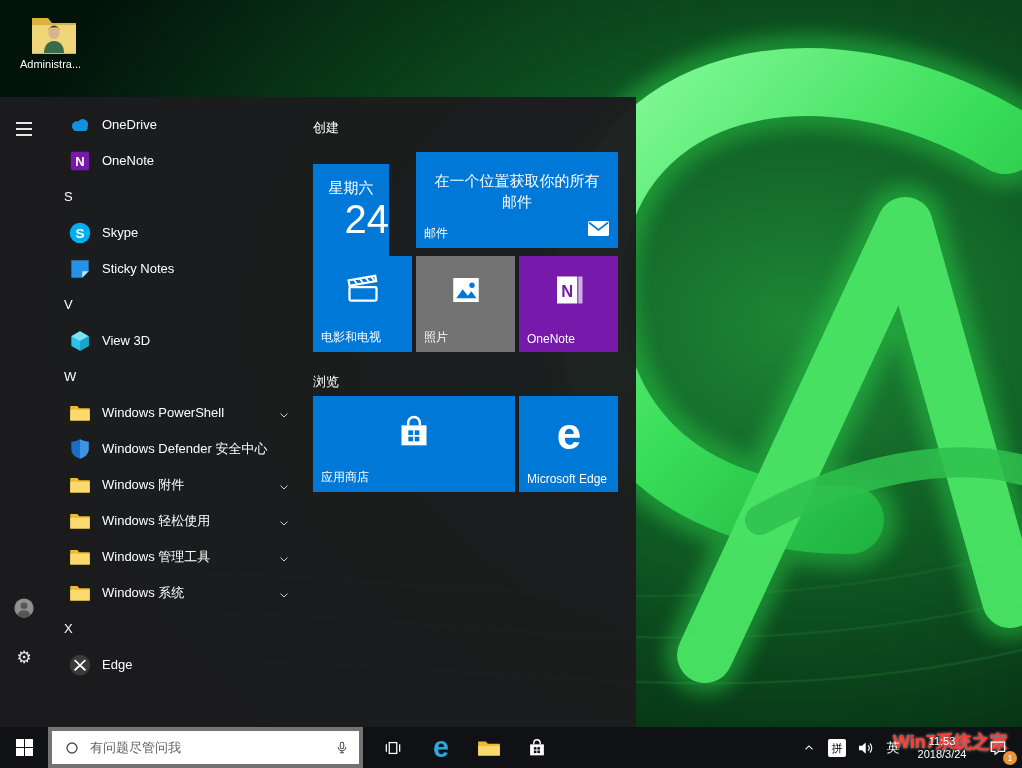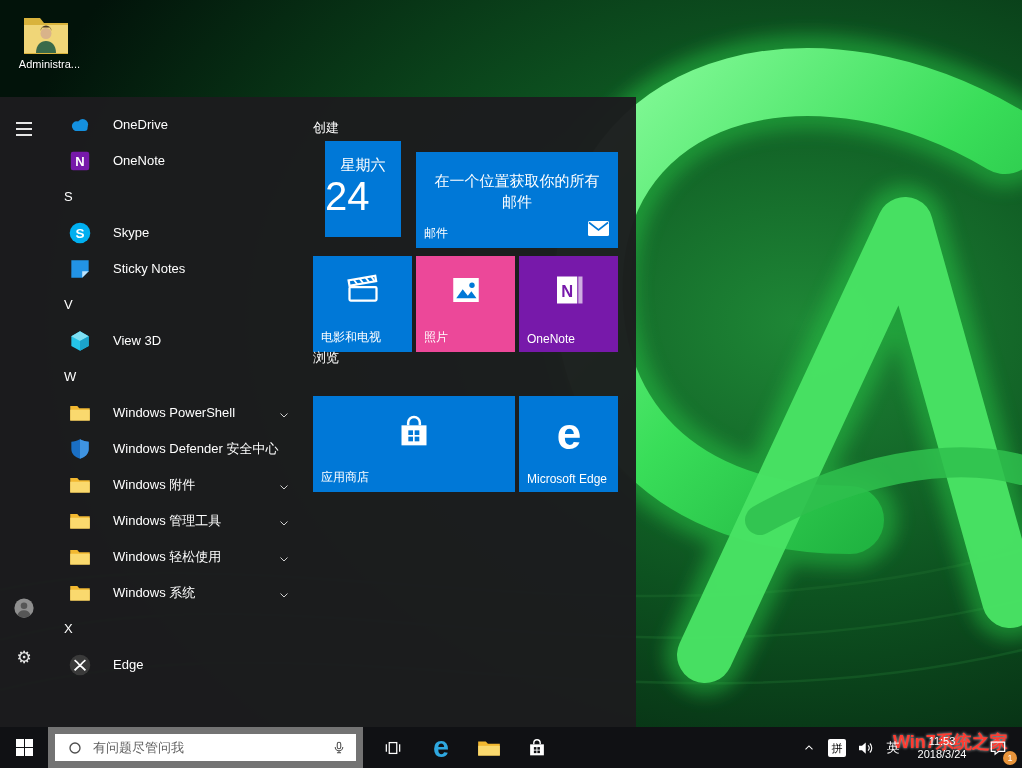--- a/index.html
+++ b/index.html
@@ -3,61 +3,61 @@
 <meta charset="utf-8">
 <style>
   * { box-sizing: border-box; margin: 0; padding: 0; }
   body { margin:0; background:#000; font-family:"Liberation Sans","DejaVu Sans",sans-serif; }
   .screen { position:relative; width:1022px; height:768px; overflow:hidden; background:#041408; }
 
   
   .wallpaper { position:absolute; left:0; top:0; width:1022px; height:768px; z-index:0; }
 
   
-  .desktop-icon { position:absolute; left:12px; top:12px; width:68px; text-align:right; z-index:5; cursor:pointer; }
+  .desktop-icon { position:absolute; left:20px; top:12px; width:68px; text-align:left; z-index:5; cursor:pointer; }
   .dicon-img { display:flex; justify-content:center; }
   .dicon-label { color:#fff; font-size:11px; text-shadow:1px 1px 2px #000; margin-top:2px; white-space:nowrap; overflow:hidden; }
 
   
   .start-menu { position:absolute; left:0; top:97px; width:636px; height:630px; background:rgba(28,28,30,0.97); z-index:20; color:#fff; }
 
   .rail { position:absolute; left:0; top:0; width:48px; height:100%; }
   .rail-btn { position:absolute; left:0; width:48px; height:48px; background:none; border:none; display:flex; flex-direction:column; align-items:center; justify-content:center; cursor:pointer; color:#e6e6e6; }
   .rail-btn.hamburger { top:8px; }
   .rail-btn.user { top:487px; }
   .rail-btn.settings { top:536px; font-size:17px; }
   .hbar { width:16px; height:2px; background:#e6e6e6; margin:2px 0; }
 
   .app-list { position:absolute; left:48px; top:10px; width:264px; }
   .app-row { position:relative; height:36px; cursor:pointer; }
   .app-row .aicon { position:absolute; left:18px; top:4px; width:28px; height:28px; display:flex; align-items:center; justify-content:center; }
-  .app-row .alabel { position:absolute; left:65px; top:0; line-height:36px; font-size:13px; color:#fff; white-space:nowrap; }
+  .app-row .alabel { position:absolute; left:54px; top:0; line-height:36px; font-size:13px; color:#fff; white-space:nowrap; }
   .app-row .hlabel { position:absolute; left:16px; top:0; line-height:36px; font-size:13px; color:#fff; }
   .app-row .chev { position:absolute; right:22px; top:12px; }
 
   .tiles { position:absolute; left:313px; top:0; width:312px; height:100%; }
   .tile-group-label { position:absolute; left:0; font-size:13px; color:#fff; cursor:pointer; }
   .tile { position:absolute; height:96px; cursor:pointer; overflow:hidden; }
   .tlabel { position:absolute; left:8px; bottom:6px; font-size:12px; color:#fff; white-space:nowrap; }
   .ticon { position:absolute; left:0; right:0; top:16px; display:flex; justify-content:center; }
   .cal-weekday { position:absolute; top:15px; width:100%; text-align:center; font-size:15px; color:#fff; }
-  .cal-day { position:absolute; top:33px; width:100%; text-align:left; font-size:40px; font-weight:300; color:#fff; }
+  .cal-day { position:absolute; top:33px; width:100%; text-align:right; font-size:40px; font-weight:300; color:#fff; }
   .tile-center-text { position:absolute; top:18px; left:0; width:100%; padding:0 18px; text-align:center; font-size:15px; line-height:21px; color:#fff; }
   .tile-corner-icon { position:absolute; right:9px; bottom:8px; }
 
   
   .taskbar { position:absolute; left:0; bottom:0; width:1022px; height:41px; background:#101114; z-index:30; }
   .tb-btn { position:absolute; top:0; height:41px; width:48px; background:none; border:none; display:flex; align-items:center; justify-content:center; cursor:pointer; z-index:2; }
   .start-btn { left:0; }
   .btn-taskview { left:369px; }
   .btn-edge { left:417px; }
   .btn-explorer { left:465px; }
   .btn-store { left:513px; }
 
-  .search-box { position:absolute; left:48px; top:0; width:315px; height:41px; background:#fff; border:7px solid #737373; display:flex; align-items:center; cursor:text; z-index:2; }
+  .search-box { position:absolute; left:48px; top:0; width:315px; height:41px; background:#fff; border:4px solid #737373; display:flex; align-items:center; cursor:text; z-index:2; }
   .search-box .s-ic { margin-left:12px; display:flex; }
   .search-text { flex:1; margin-left:10px; font-size:13px; color:#5f5f5f; white-space:nowrap; overflow:hidden; }
   .search-box .m-ic { margin-right:10px; display:flex; cursor:pointer; }
 
   .tray-item { position:absolute; top:0; height:41px; display:flex; align-items:center; justify-content:center; background:none; border:none; cursor:pointer; color:#fff; z-index:2; }
   .tray-chevron { right:200px; width:26px; }
   .tray-ime { right:172px; width:26px; }
   .tray-volume { right:144px; width:26px; }
   .tray-lang { right:116px; width:26px; font-size:13px; }
   .tray-clock { right:48px; width:64px; flex-direction:column; font-size:11px; line-height:13px; }
@@ -226,65 +226,65 @@
               <path d="M5 9 l7 7 7-7" fill="none" stroke="#cfcfcf" stroke-width="2"></path>
             </svg></div>
         </div>
         <div class="app-row">
           <div class="aicon">
             <svg width="26" height="26" viewBox="0 0 24 24">
               <path d="M3 5.5 h6.5 l1.8 2 H21 V19 H3z" fill="#f2b830"></path>
               <path d="M3 9 H21 V19 H3z" fill="#fad96e"></path>
             </svg>
           </div>
+          <div class="alabel">Windows 轻松使用</div>
+          <div class="chev"><svg width="12" height="12" viewBox="0 0 24 24">
+              <path d="M5 9 l7 7 7-7" fill="none" stroke="#cfcfcf" stroke-width="2"></path>
+            </svg></div>
+        </div>
+        <div class="app-row">
+          <div class="aicon">
+            <svg width="26" height="26" viewBox="0 0 24 24">
+              <path d="M3 5.5 h6.5 l1.8 2 H21 V19 H3z" fill="#f2b830"></path>
+              <path d="M3 9 H21 V19 H3z" fill="#fad96e"></path>
+            </svg>
+          </div>
           <div class="alabel">Windows 管理工具</div>
           <div class="chev"><svg width="12" height="12" viewBox="0 0 24 24">
               <path d="M5 9 l7 7 7-7" fill="none" stroke="#cfcfcf" stroke-width="2"></path>
             </svg></div>
         </div>
         <div class="app-row">
           <div class="aicon">
             <svg width="26" height="26" viewBox="0 0 24 24">
               <path d="M3 5.5 h6.5 l1.8 2 H21 V19 H3z" fill="#f2b830"></path>
               <path d="M3 9 H21 V19 H3z" fill="#fad96e"></path>
             </svg>
           </div>
-          <div class="alabel">Windows 轻松使用</div>
-          <div class="chev"><svg width="12" height="12" viewBox="0 0 24 24">
-              <path d="M5 9 l7 7 7-7" fill="none" stroke="#cfcfcf" stroke-width="2"></path>
-            </svg></div>
-        </div>
-        <div class="app-row">
-          <div class="aicon">
-            <svg width="26" height="26" viewBox="0 0 24 24">
-              <path d="M3 5.5 h6.5 l1.8 2 H21 V19 H3z" fill="#f2b830"></path>
-              <path d="M3 9 H21 V19 H3z" fill="#fad96e"></path>
-            </svg>
-          </div>
           <div class="alabel">Windows 系统</div>
           <div class="chev"><svg width="12" height="12" viewBox="0 0 24 24">
               <path d="M5 9 l7 7 7-7" fill="none" stroke="#cfcfcf" stroke-width="2"></path>
             </svg></div>
         </div>
         <div class="app-row section-header">
           <div class="hlabel">X</div>
         </div>
         <div class="app-row">
           <div class="aicon">
             <svg width="26" height="26" viewBox="0 0 24 24">
               <circle cx="12" cy="12" r="9.5" fill="#3a3a3a"></circle>
               <path d="M7 7.5 C9 9 10.5 10.5 12 12.5 C13.5 10.5 15 9 17 7.5 M7 17 C9 14.8 10.5 13.6 12 12.5 C13.5 13.6 15 14.8 17 17" stroke="#fff" stroke-width="1.6" fill="none"></path>
             </svg>
           </div>
           <div class="alabel">Edge</div>
         </div>
       </div>
     <div class="tiles" id="tiles">
         <div class="tile-group-label" style="top: 22px; text-align: center;">创建</div>
-        <div class="tile" style="left: 0px; top: 44px; width: 76px; background: rgb(0, 120, 215); margin-left: 12px;">
+        <div class="tile" style="left: 0px; top: 67px; width: 76px; background: rgb(0, 120, 215);">
           <div class="cal-weekday">星期六</div>
           <div class="cal-day">24</div>
         </div>
         <div class="tile" style="left: 0px; top: 159px; width: 99px; background: rgb(0, 120, 215);">
           <div class="ticon">
             <svg width="36" height="36" viewBox="0 0 24 24">
               <rect x="3" y="10" width="18" height="9" rx="0.8" fill="none" stroke="#fff" stroke-width="1.5"></rect>
               <g transform="rotate(-10 3.5 9)">
                 <rect x="3" y="5.5" width="18" height="3.6" fill="none" stroke="#fff" stroke-width="1.5"></rect>
                 <path d="M6.5 5.6 l1.8 3.4 M10.5 5.6 l1.8 3.4 M14.5 5.6 l1.8 3.4 M18.3 5.6 l1.6 3.2" stroke="#fff" stroke-width="1.2"></path>
@@ -294,41 +294,41 @@
           <div class="tlabel">电影和电视</div>
         </div>
         <div class="tile" style="left: 103px; top: 55px; width: 202px; background: rgb(0, 120, 215);">
           <div class="tile-center-text">在一个位置获取你的所有邮件</div>
           <div class="tile-corner-icon"><svg width="21" height="15" viewBox="0 0 21 15">
               <rect width="21" height="15" rx="1.5" fill="#fff"></rect>
               <path d="M1 1.5 L10.5 9 L20 1.5" fill="none" stroke="#0078d7" stroke-width="1.6"></path>
             </svg></div>
           <div class="tlabel">邮件</div>
         </div>
-        <div class="tile" style="left: 103px; top: 159px; width: 99px; background: #ec4899;">
+        <div class="tile" style="left: 103px; top: 159px; width: 99px; background: #737373;">
           <div class="ticon">
             <svg width="36" height="36" viewBox="0 0 24 24">
               <rect x="3.5" y="4" width="17" height="16" fill="#fff"></rect>
               <path d="M5.5 17.5 l4.3-6 3.4 4.4 2.4-3 3.4 4.6z" fill="#0078d7"></path>
               <circle cx="16" cy="8.8" r="1.8" fill="#0078d7"></circle>
             </svg>
           </div>
           <div class="tlabel">照片</div>
         </div>
         <div class="tile" style="left: 206px; top: 159px; width: 99px; background: rgb(119, 25, 170);">
           <div class="ticon">
             <svg width="36" height="36" viewBox="0 0 24 24">
               <rect x="4" y="3" width="13.5" height="18" fill="#fff"></rect>
               <rect x="18.2" y="3" width="2.8" height="18" fill="#fff" opacity="0.65"></rect>
               <text x="10.8" y="16.5" text-anchor="middle" font-size="11" font-weight="bold" fill="#7719aa" font-family="Liberation Sans,sans-serif">N</text>
             </svg>
           </div>
           <div class="tlabel">OneNote</div>
         </div>
-        <div class="tile-group-label" style="top: 252px;">浏览</div>
+        <div class="tile-group-label" style="top: 276px;">浏览</div>
         <div class="tile" style="left: 0px; top: 299px; width: 202px; background: rgb(0, 120, 215); padding-left: 43px;">
           <div class="ticon">
             <svg width="40" height="40" viewBox="0 0 24 24">
               <path d="M8.5 8 V6.5 a3.5 3.5 0 0 1 7 0 V8" fill="none" stroke="#fff" stroke-width="1.5"></path>
               <rect x="4.5" y="8" width="15" height="12" fill="#fff"></rect>
               <g fill="#0078d7">
                 <rect x="8.6" y="11" width="2.8" height="2.8"></rect>
                 <rect x="12.4" y="11" width="2.8" height="2.8"></rect>
                 <rect x="8.6" y="14.8" width="2.8" height="2.8"></rect>
                 <rect x="12.4" y="14.8" width="2.8" height="2.8"></rect>

